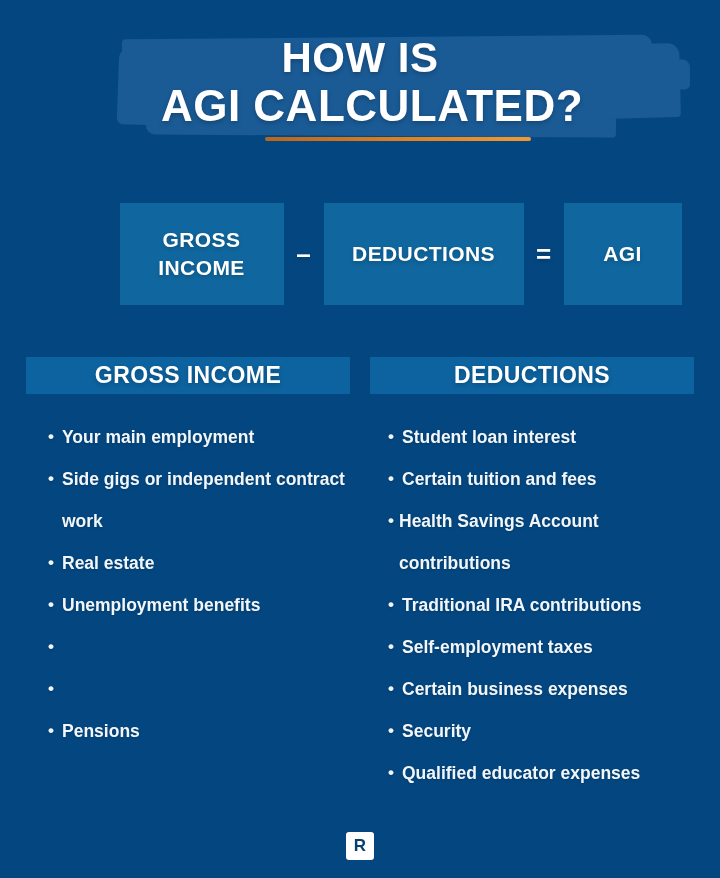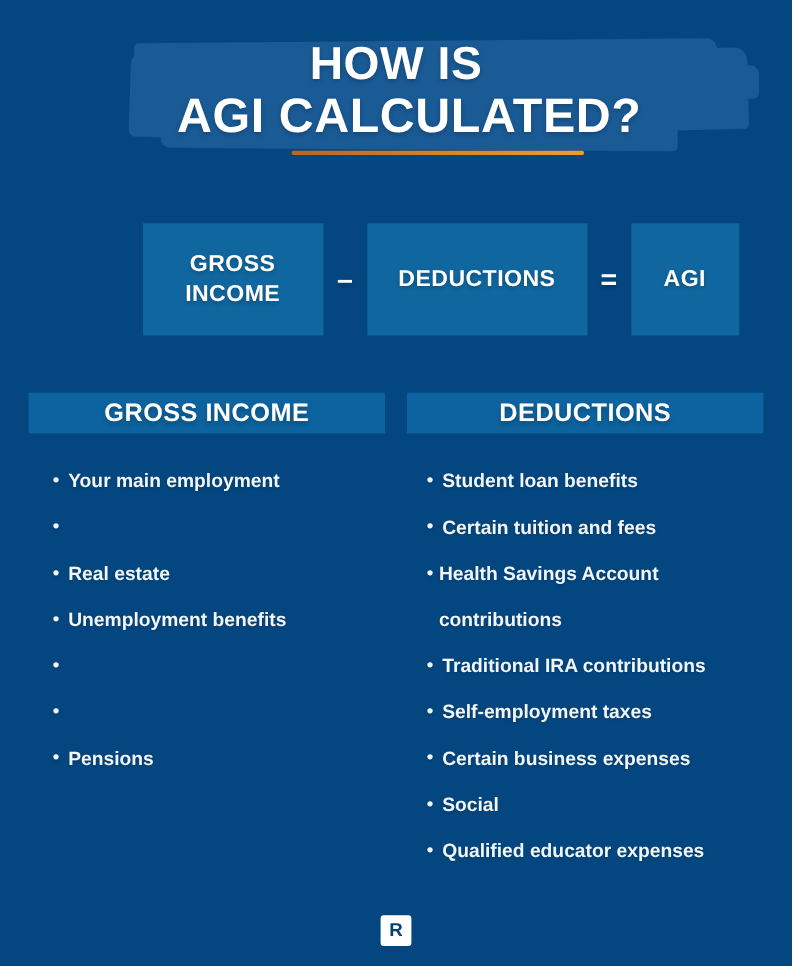--- a/index.html
+++ b/index.html
@@ -100,21 +100,21 @@
     display: flex;
     align-items: center;
     justify-content: center;
     text-align: center;
     letter-spacing: 0.4px;
     text-shadow: 0 2px 4px rgba(0,0,0,0.22);
     line-height: 28px;
   }
   .fbox.gross  { width: 164px; font-size: 21px; margin-left: 81px; }
   .fbox.deduct { width: 200px; font-size: 21px; }
-  .fbox.agi    { width: 98px; font-size: 21px; }
+  .fbox.agi    { width: 118px; font-size: 21px; }
   .op {
     display: flex;
     align-items: center;
     justify-content: center;
     color: #ffffff;
     font-weight: 900;
     font-size: 26px;
     width: 40px;
     text-shadow: 0 2px 4px rgba(0,0,0,0.22);
   }
@@ -221,20 +221,21 @@
 
   <div class="col left">
     <div class="col-header">GROSS INCOME</div>
     <ul class="col-list">
       <li>
         <span class="bullet">•</span>
         <span class="li-text">Your main employment</span>
       </li>
       <li>
         <span class="bullet">•</span>
+        <span class="li-text">Side gigs or independent contract work</span>
       </li>
       <li>
         <span class="bullet">•</span>
         <span class="li-text">Real estate</span>
       </li>
       <li>
         <span class="bullet">•</span>
         <span class="li-text">Unemployment benefits</span>
       </li>
       <li>
@@ -248,21 +249,21 @@
         <span class="li-text">Pensions</span>
       </li>
     </ul>
   </div>
 
   <div class="col right">
     <div class="col-header">DEDUCTIONS</div>
     <ul class="col-list">
       <li>
         <span class="bullet">•</span>
-        <span class="li-text">Student loan benefits</span>
+        <span class="li-text">Student loan interest</span>
       </li>
       <li>
         <span class="bullet">•</span>
         <span class="li-text">Certain tuition and fees</span>
       </li>
       <li>
         <span class="bullet tight">•</span>
         <span class="li-text">Health Savings Account contributions</span>
       </li>
       <li>
@@ -272,21 +273,21 @@
       <li>
         <span class="bullet">•</span>
         <span class="li-text">Self-employment taxes</span>
       </li>
       <li>
         <span class="bullet">•</span>
         <span class="li-text">Certain business expenses</span>
       </li>
       <li>
         <span class="bullet">•</span>
-        <span class="li-text">Social</span>
+        <span class="li-text">Security</span>
       </li>
       <li>
         <span class="bullet">•</span>
         <span class="li-text">Qualified educator expenses</span>
       </li>
     </ul>
   </div>
 
 </div>
 

